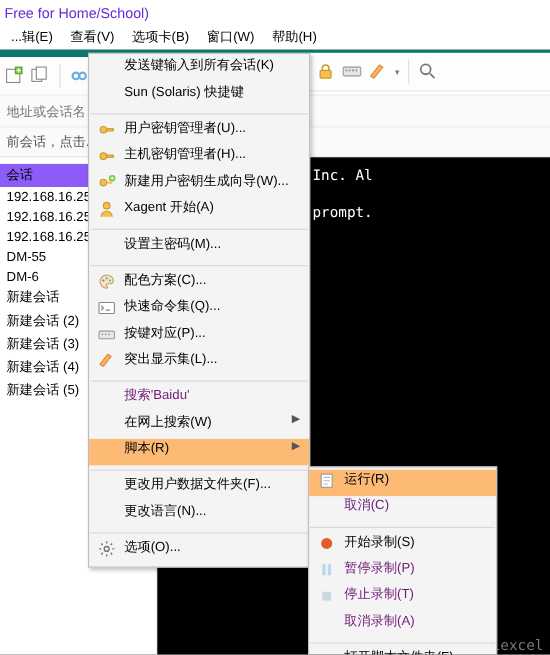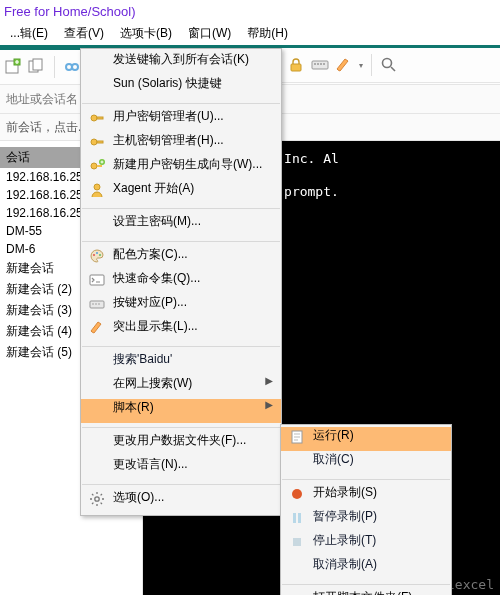--- a/index.html
+++ b/index.html
@@ -1,38 +1,38 @@
 <!DOCTYPE html>
 <html><head>
 <meta charset="utf-8">
 <style>
 html,body{margin:0;padding:0;font-family:"Microsoft YaHei","Segoe UI",Tahoma,sans-serif;font-size:12px;color:#000;background:#fff;overflow:hidden}
 body{width:500px;height:595px;position:relative}
 .titlebar{padding:4px 4px 2px;color:#6d28d9;font-size:13px}
-.menubar{height:24px;border-bottom:5px solid #0f766e;display:flex;align-items:center;padding:0 2px;background:#fff}
+.menubar{height:24px;border-bottom:7px solid #0f766e;display:flex;align-items:center;padding:0 2px;background:#fff}
 .menubar .mitem{padding:3px 8px;cursor:default}
 .menubar .mitem.open{background:#cde8ff}
 .toolbar{height:34px;border-bottom:1px solid #e5e5e5;display:flex;align-items:center;padding:0 4px;gap:6px;background:#fdfdfd}
 .tb-ico{width:18px;height:18px;display:inline-block}
 .tsep{width:1px;height:22px;background:#ddd;margin:0 2px}
 .locationbar{height:28px;border-bottom:1px solid #e5e5e5;display:flex;align-items:center;background:#fafafa}
 .locationbar input{border:none;background:transparent;height:26px;padding:0 6px;width:160px;color:#888;font-size:12px;outline:none}
 .hintbar{height:26px;border-bottom:1px solid #e5e5e5;display:flex;align-items:center;background:#fafafa;padding:0 6px;color:#555;font-size:12px}
 .below{display:flex;height:calc(595px - 24px - 24px - 34px - 28px - 26px)}
 .sidebar{width:142px;border-right:1px solid #e5e5e5;padding-top:6px}
 .sidebar .srow{padding:2px 6px;white-space:nowrap;font-size:12px}
-.sidebar .srow.sel{background:#a3a3a3}
+.sidebar .srow.sel{background:#8b5cf6}
 .terminal{flex:1;background:#000;color:#fff;font-family:Consolas,monospace;font-size:13px;padding:10px 8px;position:relative}
 .terminal .tline{white-space:pre}
 .watermark{position:absolute;right:6px;bottom:6px;color:#777;font-size:13px}
 
 .menu{position:absolute;background:#f4f4f4;border:1px solid #bdbdbd;box-shadow:2px 2px 4px rgba(0,0,0,0.25);padding:2px 0;z-index:10}
 .menu .row{display:flex;align-items:flex-start;height:24px;padding:0 28px 0 6px;position:relative;cursor:default}
 .menu .row.hover{background:#fdba74}
-.menu .row.disabled{color:#0f172a}
+.menu .row.disabled{color:#701a75}
 .menu .icon{width:20px;height:20px;margin-right:6px;display:flex;align-items:center;justify-content:center;flex-shrink:0}
 .menu .lbl{flex:1;white-space:nowrap;font-size:12px}
 .menu .arrow{position:absolute;right:8px;font-size:10px;color:#555}
 .menu .sep{height:0;border-top:1px solid #d8d8d8;margin:4px 1px}
 #tools-menu{left:80px;top:48px;width:200px}
 #script-submenu{left:280px;top:424px;width:170px}
 </style>
 </head>
 <body>
 

